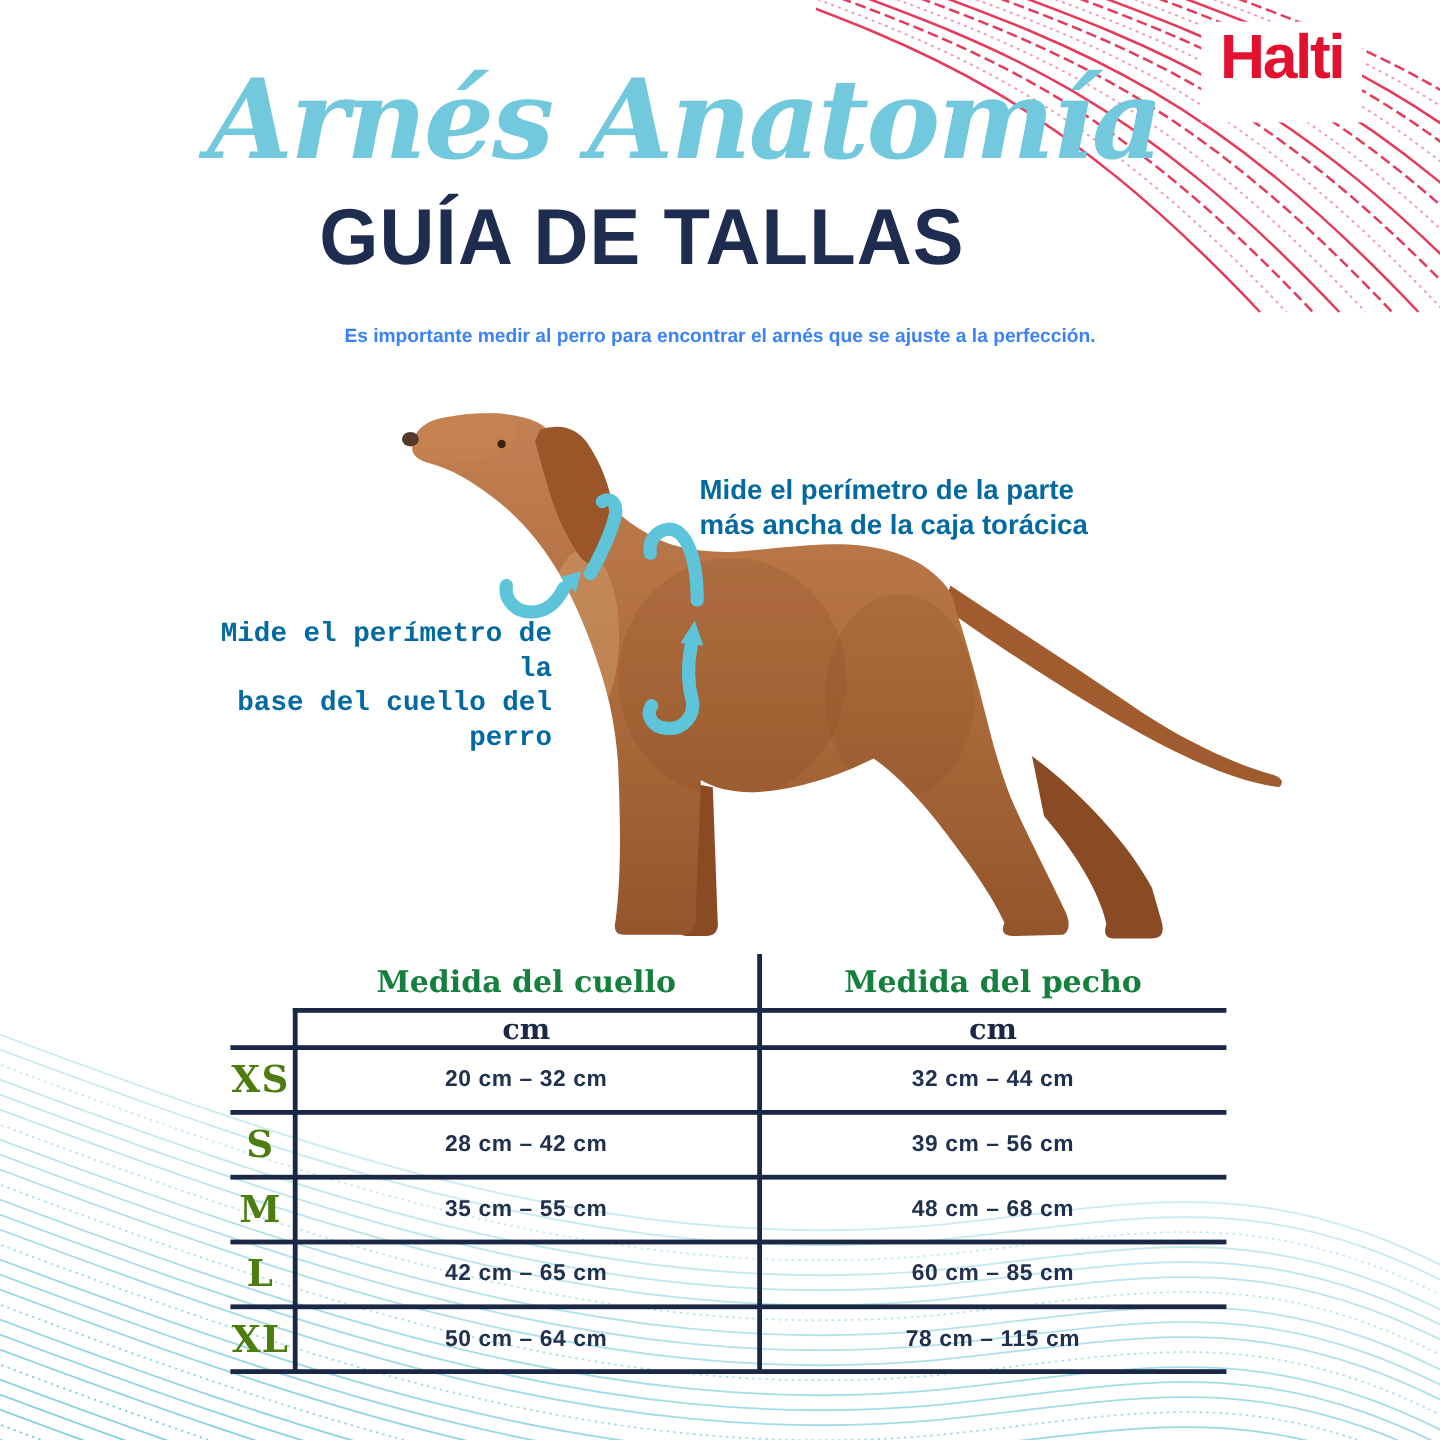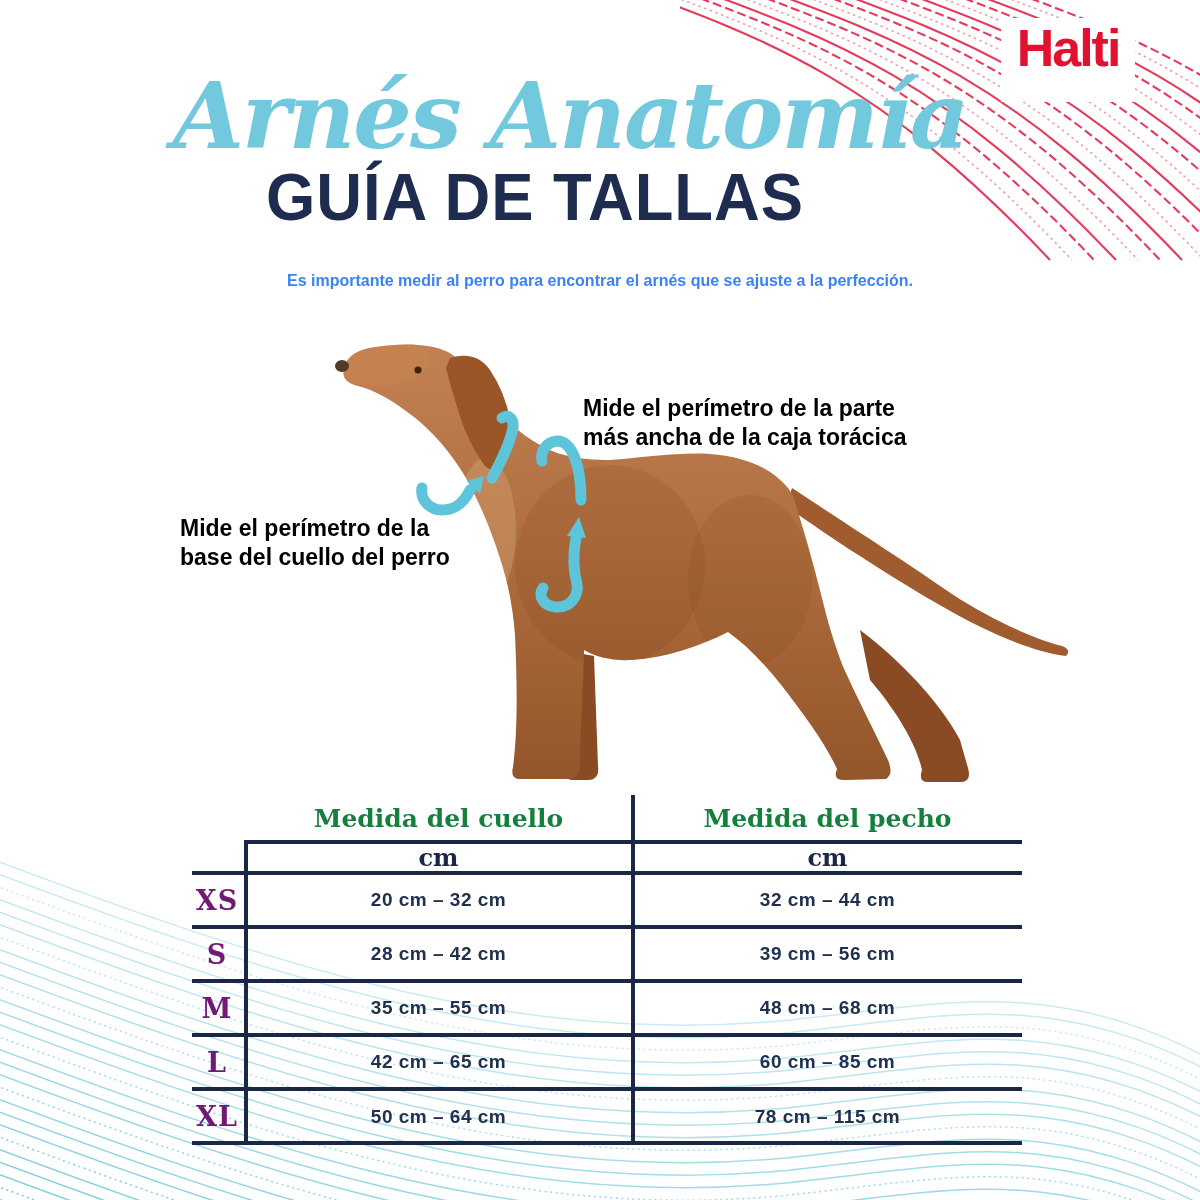--- a/index.html
+++ b/index.html
@@ -13,44 +13,44 @@
 
   
   .halti-box{position:absolute;left:1001px;top:18px;width:134px;height:84px;background:#ffffff;
              z-index:2;display:flex;align-items:flex-start;justify-content:center;}
   .halti-text{font-family:"Liberation Sans",sans-serif;font-weight:bold;font-size:52px;
               color:#e2112f;letter-spacing:-2px;}
 
   
   .script-title{position:absolute;left:70px;top:40px;width:1000px;text-align:center;z-index:1;
                 font-family:"DejaVu Serif",serif;font-style:italic;font-weight:bold;
-                font-size:92px;line-height:120px;color:#72c8dc;letter-spacing:-2px;margin-top:16px;}
+                font-size:92px;line-height:120px;color:#72c8dc;letter-spacing:-2px;}
   .main-title{position:absolute;left:35px;top:162px;width:1000px;text-align:center;z-index:1;
               font-family:"Liberation Sans",sans-serif;font-weight:bold;font-size:66px;
               line-height:70px;color:#1e2c50;letter-spacing:1px;transform:scaleX(.96);}
 
   
   .intro{position:absolute;left:40px;top:264px;width:1120px;text-align:center;z-index:1;
          font-weight:bold;font-size:16px;line-height:33px;color:#3b82f6;}
 
   
   .dog-svg{position:absolute;left:280px;top:330px;z-index:1;}
 
-  .note{position:absolute;z-index:2;font-weight:bold;font-size:23px;line-height:29px;color:#000000;}
+  .note{position:absolute;z-index:2;font-weight:bold;font-size:23px;line-height:29px;color:#0369a1;}
   .note-chest{left:583px;top:394px;width:330px;text-align:left;}
-  .note-neck{left:180px;top:514px;width:292px;text-align:left;}
+  .note-neck{left:168px;top:514px;width:292px;text-align:right;font-family:Liberation Mono, monospace;}
 
   
   .size-table{position:absolute;left:190px;top:795px;width:832px;height:350px;z-index:2;}
   .tgrid{display:grid;grid-template-columns:54px 389px 389px;
          grid-template-rows:47px 31px 54px 54px 54px 54px 55px;width:832px;height:350px;}
   .cell{display:flex;align-items:center;justify-content:center;}
   .th{font-family:"DejaVu Serif",serif;font-weight:bold;font-size:25px;color:#15803d;}
   .unit{font-family:"DejaVu Serif",serif;font-weight:bold;font-size:24px;color:#1b2845;}
-  .size-label{font-family:"DejaVu Serif",serif;font-weight:bold;font-size:27px;color:#701a75;
+  .size-label{font-family:"DejaVu Serif",serif;font-weight:bold;font-size:31px;color:#4d7c0f;
               letter-spacing:1px;}
   .val{font-weight:bold;font-size:19px;color:#20304f;letter-spacing:.5px;}
   .ln{position:absolute;background:#1b2845;}
   .ln.h{height:3.5px;}
   .ln.v{width:3.5px;}
 </style>
 </head>
 <body>
 
 <div class="page">

